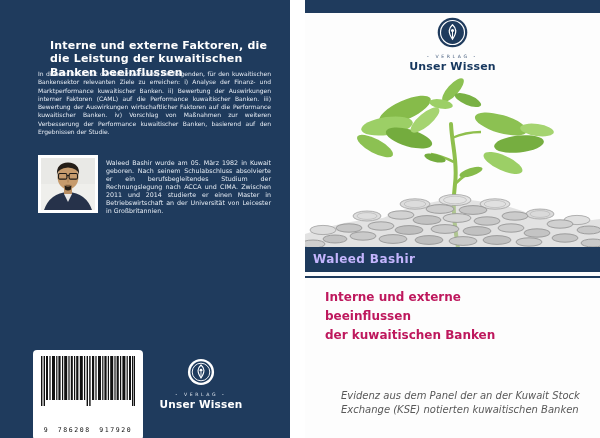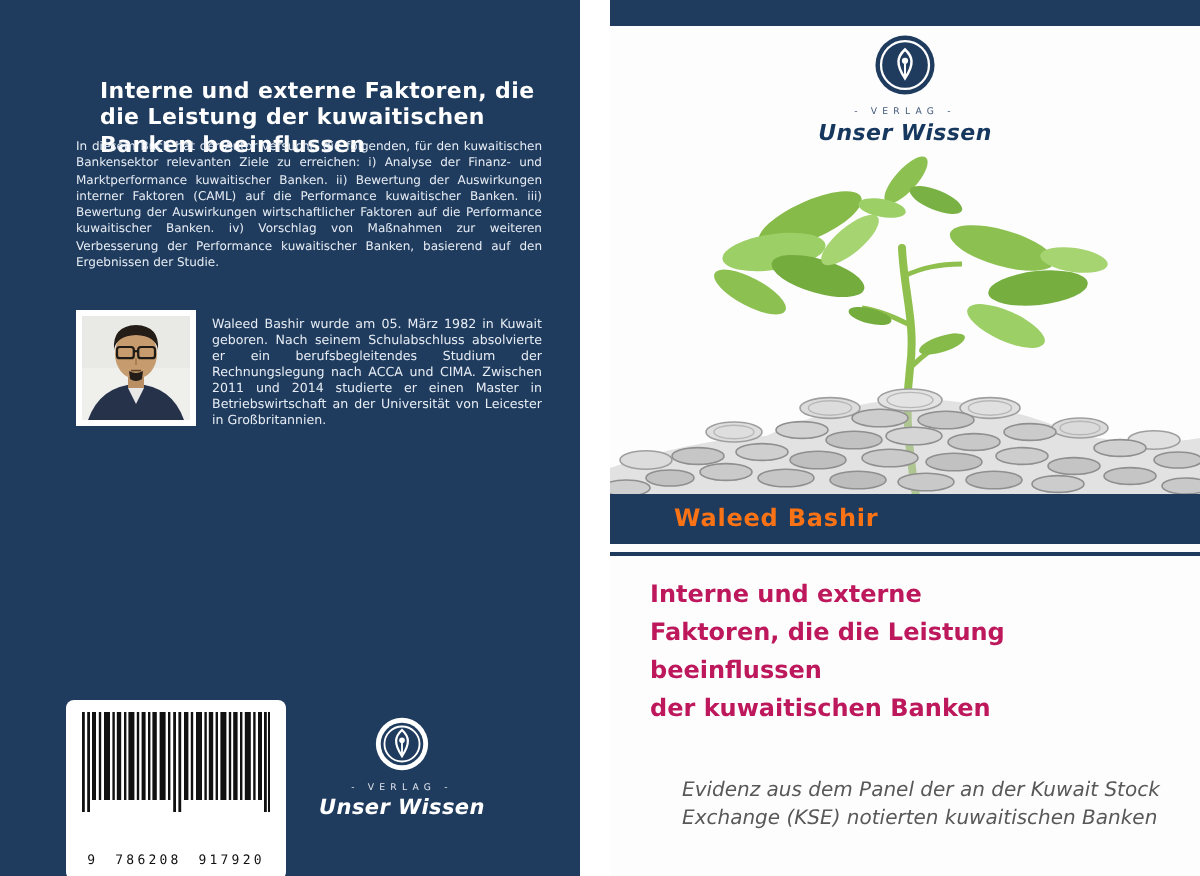--- a/index.html
+++ b/index.html
@@ -44,21 +44,20 @@
     font-family:"DejaVu Sans Mono",monospace;white-space:nowrap;
   }
   
   .publisher{text-align:center;}
   .publisher .tagline{
     font-size:4.6px;letter-spacing:2.6px;margin-top:2px;white-space:nowrap;
   }
   .publisher .pubname{
     font-size:10.5px;font-weight:bold;letter-spacing:.2px;margin-top:1px;
     white-space:nowrap;
-    font-style:italic;
   }
   .publisher-bottom{
     position:absolute;left:156px;top:358px;width:90px;color:#ffffff;
   }
   .publisher-bottom .tagline{color:#dfe6ee;}
   
   .right-panel{
     position:absolute;left:305px;top:0;width:295px;height:438px;
     background:#fdfdfd;
   }
@@ -68,22 +67,22 @@
   .publisher-top{
     position:absolute;left:0;top:17px;width:295px;color:#16375e;
   }
   .publisher-top .tagline{color:#41597a;}
   .publisher-top .pubname{font-size:11px;color:#16375e;}
   .artwork{
     position:absolute;left:0;top:68px;width:295px;height:180px;
   }
   .author-banner{
     position:absolute;left:0;top:247px;width:295px;height:25px;
-    background:#1e3a5c;color:#f97316;font-size:12px;font-weight:bold;
-    line-height:25px;padding-left:32px;box-sizing:border-box;
+    background:#1e3a5c;color:#c4b5fd;font-size:12px;font-weight:bold;
+    line-height:25px;padding-left:8px;box-sizing:border-box;
     letter-spacing:.4px;
   }
   .divider-rule{
     position:absolute;left:0;top:276px;width:295px;height:2px;background:#1e3a5c;
   }
   .fc-title{
     position:absolute;left:20px;top:288px;width:268px;margin:0;
     font-size:12px;font-weight:bold;line-height:19px;color:#be185d;
   }
   .fc-title span{display:block;}
@@ -277,20 +276,19 @@
     </div>
 
     <div class="author-banner">
       <span>Waleed Bashir</span>
     </div>
 
     <div class="divider-rule"></div>
 
     <h2 class="fc-title">
       <span>Interne und externe</span>
-      <span>Faktoren, die die Leistung</span>
       <span>beeinflussen</span>
       <span>der kuwaitischen Banken</span>
     </h2>
 
     <p class="fc-subtitle">Evidenz aus dem Panel der an der Kuwait Stock Exchange (KSE) notierten kuwaitischen Banken</p>
   </div>
 </div>
 
 </body></html>

